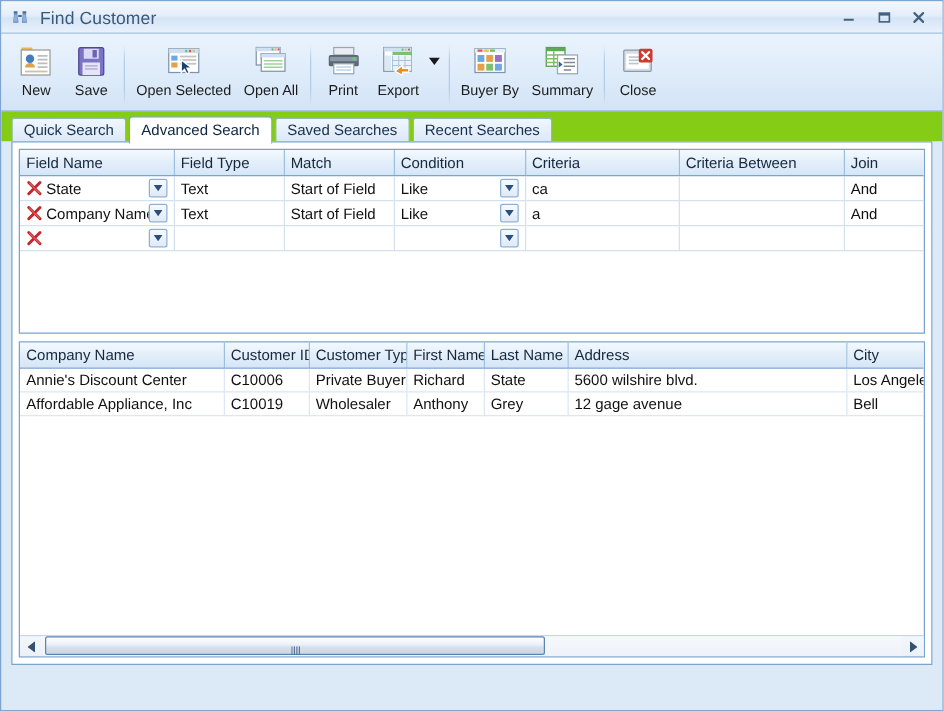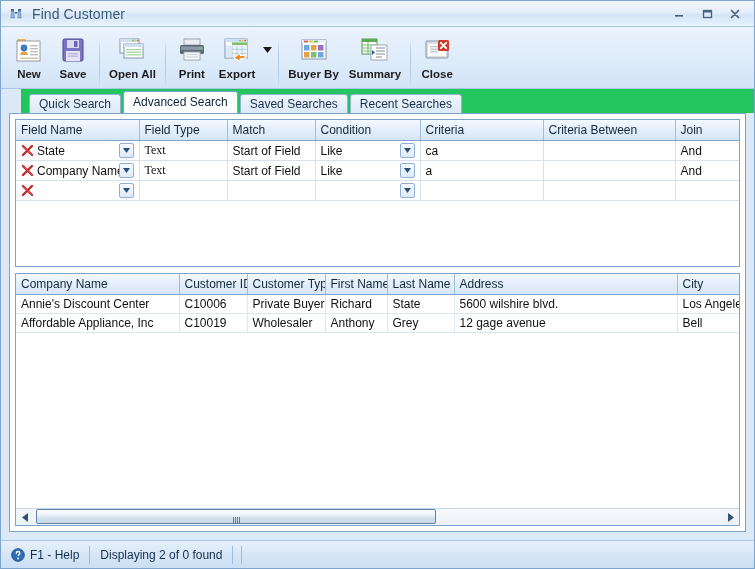--- a/index.html
+++ b/index.html
@@ -64,23 +64,22 @@
   }
   .win-btn svg { display: block; }
 
   
   .toolbar {
     height: 62px;
     box-sizing: border-box;
     background: linear-gradient(to bottom, #eaf3fd 0%, #dfecfa 50%, #d3e4f6 100%);
     border-bottom: 1px solid #a9c6e4;
     display: flex;
-    align-items: flex-end;
+    align-items: center;
     padding: 3px 4px 0 6px;
-    font-weight: bold;
   }
   .tb-item {
     display: flex;
     flex-direction: column;
     align-items: center;
     justify-content: flex-start;
     min-width: 42px;
     padding: 2px 5px 0 5px;
     height: 56px;
     box-sizing: border-box;
@@ -117,25 +116,24 @@
     align-items: center;
     justify-content: center;
     margin-top: 2px;
   }
 
   
   .tabstrip {
     height: 24px;
     padding: 4px 0 0 8px;
     display: flex;
-    align-items: flex-end;
-    box-sizing: border-box;
-    background: #22c55e;
+    align-items: flex-start;
+    box-sizing: border-box;
+    background: #84cc16;
     position: relative;
-    margin-left: 20px;
   }
   .tab {
     height: 20px;
     line-height: 19px;
     padding: 0 9px;
     box-sizing: border-box;
     font-size: 12px;
     color: #16314e;
     background: linear-gradient(to bottom, #f0f6fd, #dbe8f7);
     border: 1px solid #8fb2d6;
@@ -235,21 +233,21 @@
     height: 15px;
     flex: 0 0 auto;
     border: 1px solid #8fb0d4;
     background: linear-gradient(to bottom, #f6fafe, #dfeaf7);
     border-radius: 2px;
     display: flex;
     align-items: center;
     justify-content: center;
     box-sizing: border-box;
   }
-  .muted { color: #9a9a9a; font-family: Liberation Serif, serif; }
+  .muted { color: #9a9a9a; }
 
   
   .res-wrap {
     margin-top: 6px;
     border: 1px solid #7ba3cd;
     box-sizing: border-box;
     background: #ffffff;
     flex: 1 1 auto;
     display: flex;
     flex-direction: column;
@@ -432,20 +430,38 @@
           <rect x="6" y="15" width="14" height="10" fill="#e6e4f6"></rect>
           <rect x="8" y="17" width="10" height="1.3" fill="#b6b1dd"></rect>
           <rect x="8" y="19.5" width="10" height="1.3" fill="#b6b1dd"></rect>
         </svg>
       </span>
       <span class="tb-label">Save</span>
     </div>
 
     <div class="tb-sep"></div>
 
+    <div class="tb-item">
+      <span class="tb-ico">
+        <svg width="30" height="28" viewBox="0 0 30 28">
+          <rect x="3" y="4" width="24" height="19" fill="#ffffff" stroke="#7f94ab" stroke-width="1"></rect>
+          <rect x="3" y="4" width="24" height="3.5" fill="#cfe0f2"></rect>
+          <circle cx="20" cy="5.7" r="1" fill="#e0574f"></circle>
+          <circle cx="23" cy="5.7" r="1" fill="#e8c04a"></circle>
+          <circle cx="17" cy="5.7" r="1" fill="#6fbf5c"></circle>
+          <rect x="5" y="9.5" width="5" height="4" fill="#6ea8e0"></rect>
+          <rect x="5" y="15" width="5" height="4" fill="#e3a14c"></rect>
+          <rect x="12" y="9.5" width="13" height="1.4" fill="#c3c3c3"></rect>
+          <rect x="12" y="12.3" width="13" height="1.4" fill="#c3c3c3"></rect>
+          <rect x="12" y="15.3" width="13" height="1.4" fill="#c3c3c3"></rect>
+          <path d="M13 13l0 10 2.6-2.6 1.8 3.6 1.9-1-1.8-3.5 3.6-.2z" fill="#1f3f6e" stroke="#ffffff" stroke-width="1"></path>
+        </svg>
+      </span>
+      <span class="tb-label">Open Selected</span>
+    </div>
 
     <div class="tb-item">
       <span class="tb-ico">
         <svg width="30" height="28" viewBox="0 0 30 28">
           <rect x="3" y="3" width="19" height="14" fill="#ffffff" stroke="#7f94ab" stroke-width="1"></rect>
           <rect x="3" y="3" width="19" height="3" fill="#cfe0f2"></rect>
           <circle cx="16" cy="4.5" r="0.9" fill="#6fbf5c"></circle>
           <circle cx="18.6" cy="4.5" r="0.9" fill="#e8c04a"></circle>
           <circle cx="21" cy="4.5" r="0.9" fill="#e0574f"></circle>
           <rect x="6" y="8" width="14" height="1.2" fill="#c6c6c6"></rect>
@@ -762,31 +778,14 @@
         <span class="sb-arrow">
           <svg width="6" height="9" viewBox="0 0 6 9">
               <path d="M0 0v9l6-4.5z" fill="#34516f"></path>
             </svg>
         </span>
       </div>
     </div>
 
   </div>
 
-  <div class="statusbar">
-    <div class="sb-cell">
-      <span class="help-ico">
-        <svg width="14" height="14" viewBox="0 0 14 14">
-          <circle cx="7" cy="7" r="6.3" fill="#2f6fb5"></circle>
-          <circle cx="7" cy="7" r="6.3" fill="none" stroke="#1d4d86" stroke-width="0.9"></circle>
-          <path d="M5.3 5.3c0-1.1.9-1.8 1.8-1.8s1.7.7 1.7 1.7c0 1.2-1.5 1.3-1.5 2.5" stroke="#ffffff" stroke-width="1.3" fill="none" stroke-linecap="round"></path>
-          <circle cx="7" cy="10.4" r="0.95" fill="#ffffff"></circle>
-        </svg>
-      </span>
-      <span>F1 - Help</span>
-    </div>
-    <div class="sb-cell pad">
-      <span>Displaying 2 of 0 found</span>
-    </div>
-    <div class="sb-cell empty"></div>
-  </div>
 
 </div>
 
 </body></html>

